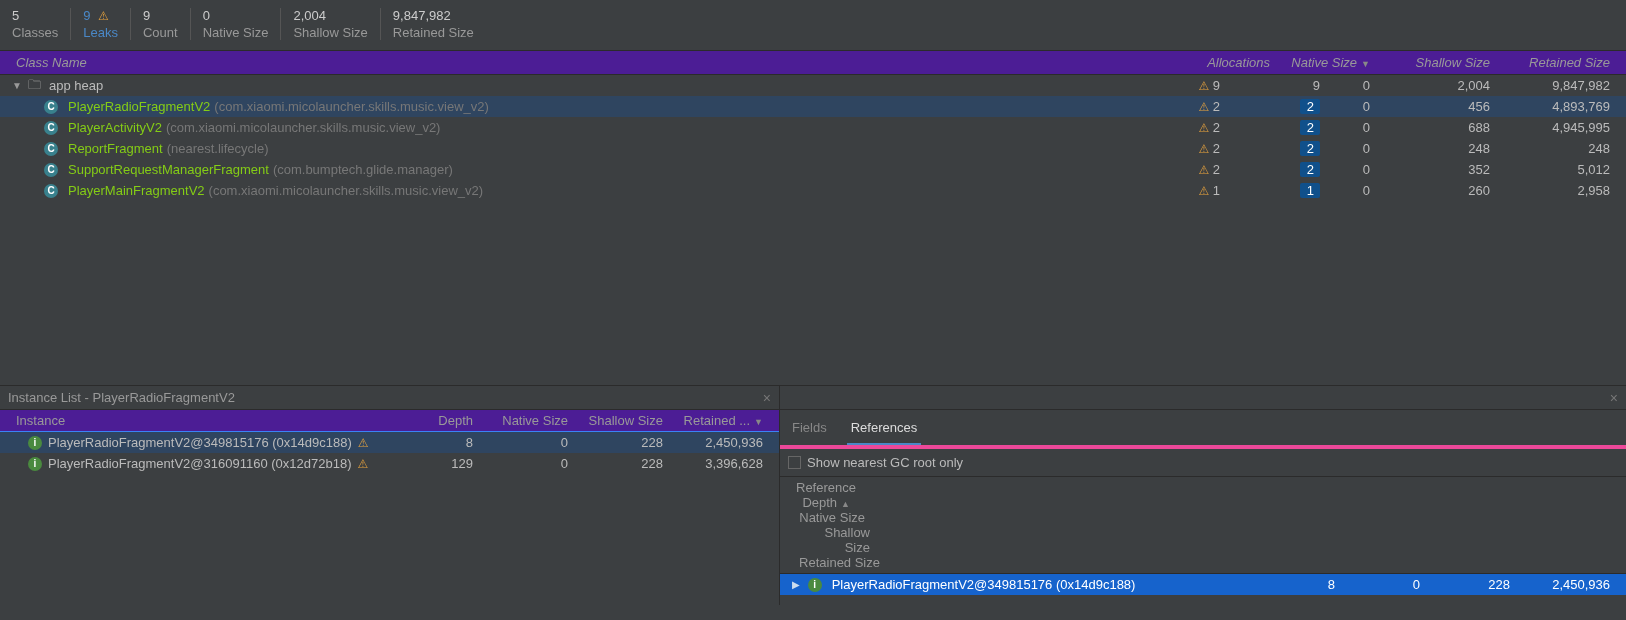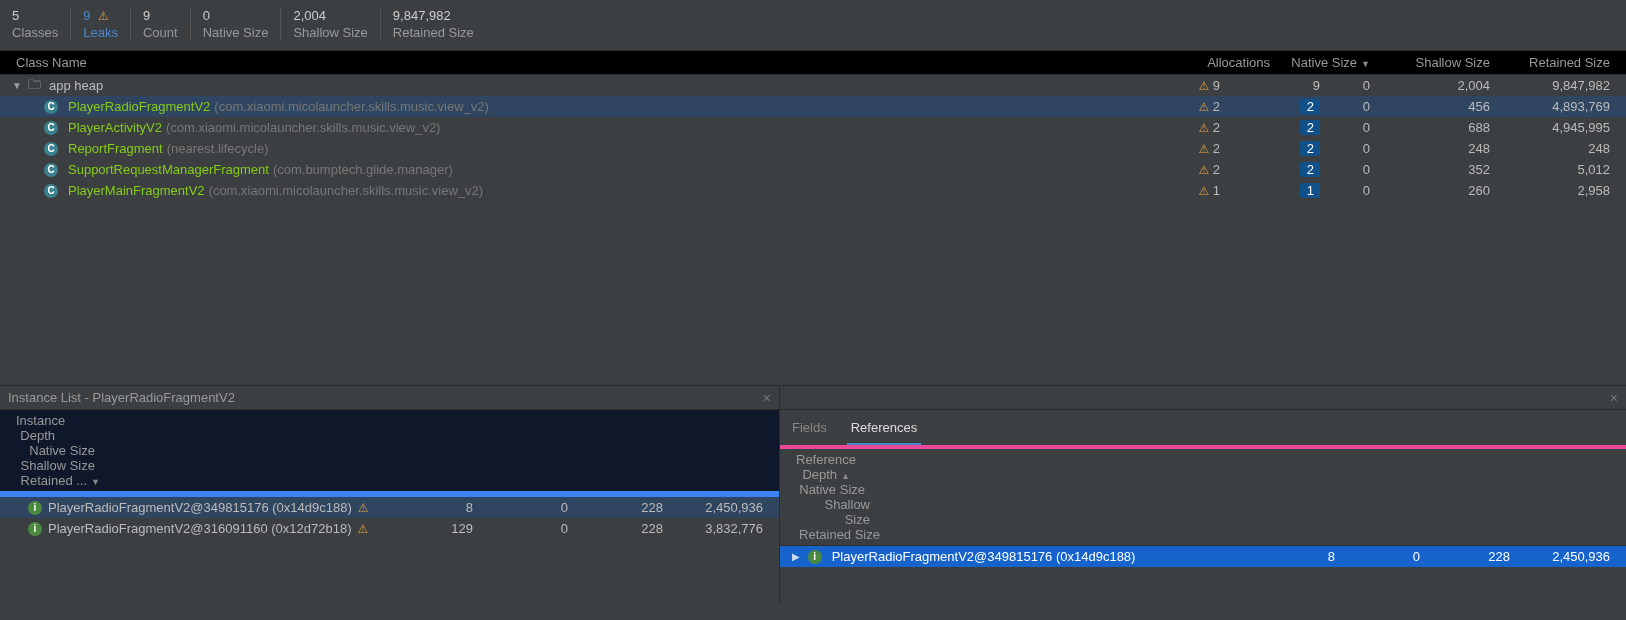--- a/index.html
+++ b/index.html
@@ -6,21 +6,21 @@
 body { background: #3c3f41; color: #bbb; font-size: 13px; overflow: hidden; width: 1626px; height: 620px; }
 
 .stats-bar { display: flex; gap: 0; padding: 8px 12px 10px; border-bottom: 1px solid #2b2b2b; align-items: flex-start; }
 .stat { display: flex; flex-direction: column; padding: 0 12px; border-left: 1px solid #555; }
 .stat:first-child { border-left: none; padding-left: 0; }
 .stat-val { color: #ccc; font-size: 13px; }
 .stat-lbl { color: #999; font-size: 13px; margin-top: 2px; }
 .stat.active .stat-val, .stat.active .stat-lbl { color: #4a88c7; }
 .warn-icon { display: inline-block; margin-left: 4px; }
 
-.header-row { display: flex; background: #000000; border-bottom: 1px solid #2b2b2b; height: 24px; align-items: center; padding: 0 8px; }
+.header-row { display: flex; background: #4c1d95; border-bottom: 1px solid #2b2b2b; height: 24px; align-items: center; padding: 0 8px; font-style: italic; }
 .header-row .hcell { padding: 3px 8px; color: #999; text-align: right; }
 .header-row .hcell.left { text-align: left; flex: 1; }
 .sort-arrow { font-size: 9px; margin-left: 4px; color: #888; }
 
 .tree-area { height: 310px; overflow: auto; }
 .tree-row { display: flex; height: 21px; align-items: center; padding: 0 8px; }
 .tree-row.sel { background: #2f4560; }
 .tree-row .tcell { padding: 0 8px; text-align: right; }
 .tree-row .tname { flex: 1; display: flex; align-items: center; gap: 4px; }
 .indent1 { padding-left: 4px; }
@@ -32,21 +32,21 @@
 .pkg { color: #777; }
 .cls-name { color: #84cc16; }
 .alloc-pill { background: #10508b; padding: 0 6px; border-radius: 2px; color: #fff; display: inline-block; min-width: 20px; text-align: right; }
 
 .bottom { display: flex; height: 220px; border-top: 1px solid #2b2b2b; }
 .panel-title { background: #3c3f41; padding: 4px 8px; border-bottom: 1px solid #2b2b2b; color: #999; display: flex; align-items: center; height: 24px; }
 .panel-title .close-x { margin-left: auto; color: #777; cursor: pointer; font-size: 14px; }
 .left-panel { width: 780px; border-right: 1px solid #2b2b2b; display: flex; flex-direction: column; }
 .right-panel { flex: 1; display: flex; flex-direction: column; }
 
-.inst-header { display: flex; background: #0f172a; border-bottom: 6px solid #3b82f6; padding: 3px 8px; flex-direction: column; }
+.inst-header { display: flex; background: #4c1d95; border-bottom: 1px solid #3b82f6; padding: 3px 8px; }
 .inst-header .ih { color: #999; padding: 0 8px; text-align: right; }
 .inst-header .ih.left { text-align: left; flex: 1; }
 
 .inst-row { display: flex; padding: 2px 8px; height: 21px; align-items: center; }
 .inst-row.sel { background: #2f4560; }
 .inst-row .ic { padding: 0 8px; text-align: right; }
 .inst-row .iname { flex: 1; display: flex; align-items: center; padding-left: 20px; }
 
 .tabs { display: flex; padding: 6px 8px 0; gap: 16px; border-bottom: 4px solid #ec4899; }
 .tab { color: #888; padding: 4px 4px 8px; cursor: pointer; }
@@ -210,32 +210,36 @@
         </div>
         <div class="inst-row">
     <div class="iname">
       <span class="inst-circ">i</span>
       <span>PlayerRadioFragmentV2@316091160 (0x12d72b18)</span>
       <span class="warn-tri" style="margin-left:6px">⚠</span>
     </div>
     <div class="ic" style="width:55px">129</div>
     <div class="ic" style="width:95px">0</div>
     <div class="ic" style="width:95px">228</div>
-    <div class="ic" style="width:100px">3,832,776</div>
+    <div class="ic" style="width:100px">3,396,628</div>
         </div>
       </div>
   </div>
 
   <div class="right-panel">
     <div class="panel-title">
       <span class="close-x">×</span>
     </div>
     <div class="tabs">
       <div class="tab">Fields</div>
       <div class="tab active">References</div>
+    </div>
+    <div class="gc-row">
+      <span class="checkbox"></span>
+      <span>Show nearest GC root only</span>
     </div>
     <div class="ref-header">
       <div class="rh left">Reference</div>
       <div class="rh" style="width:70px"><span>Depth</span><span class="sort-arrow">▲</span></div>
       <div class="rh" style="width:85px">Native Size</div>
       <div class="rh" style="width:90px">Shallow Size</div>
       <div class="rh" style="width:100px">Retained Size</div>
     </div>
     <div id="ref-rows" style="position:relative;">
         <div class="ref-row">

